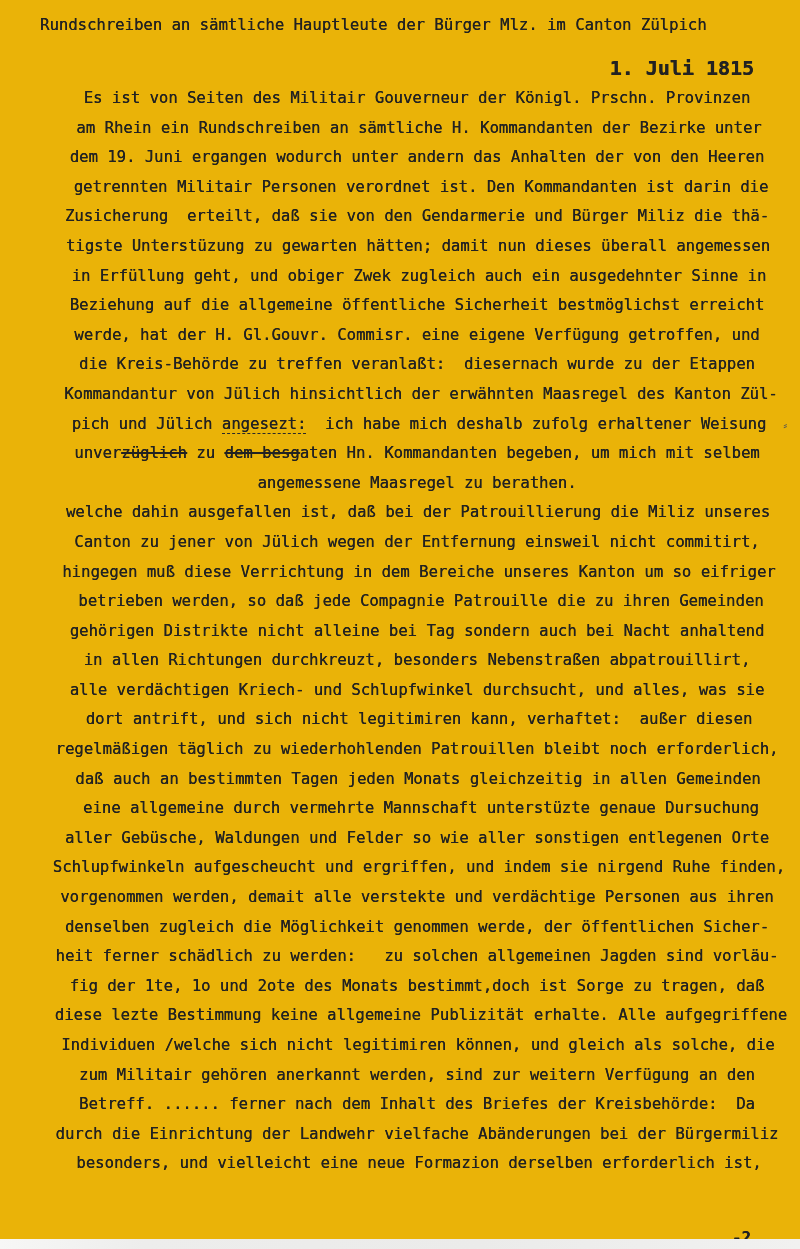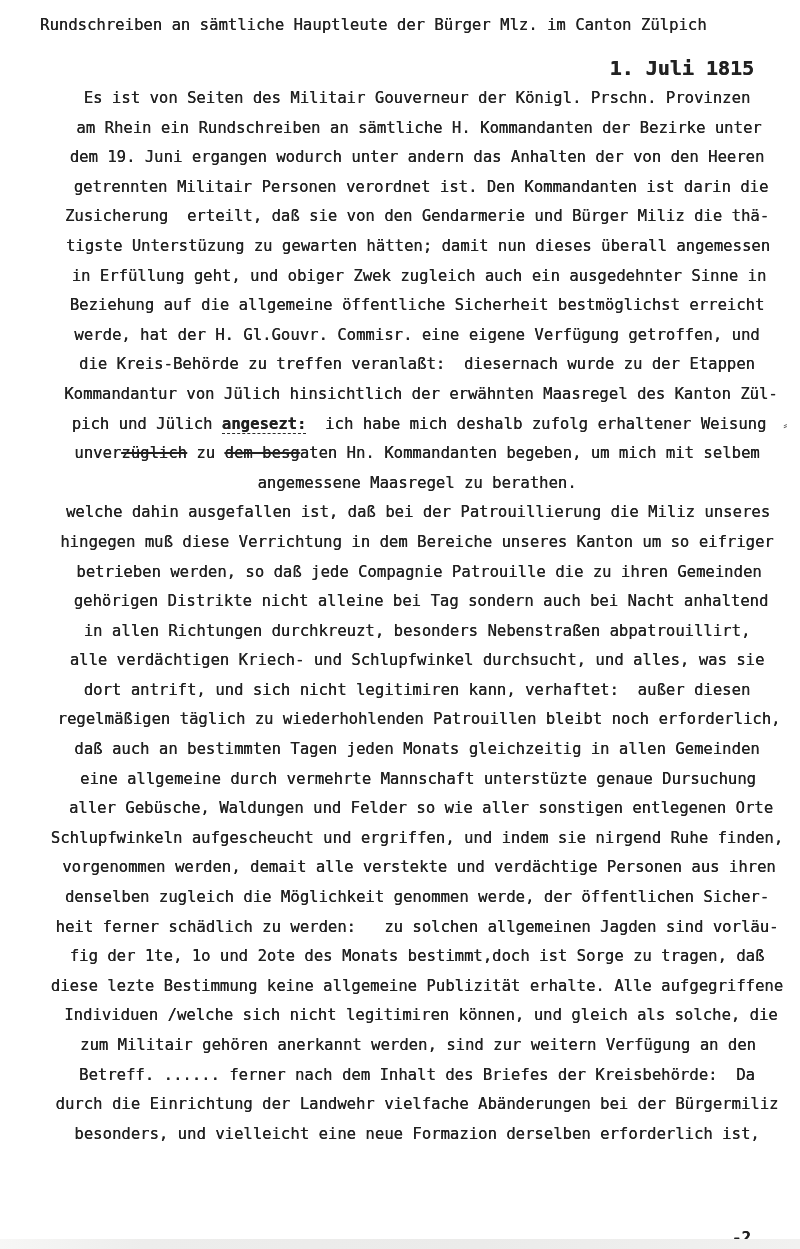--- a/index.html
+++ b/index.html
@@ -1,19 +1,19 @@
 <!DOCTYPE html>
 <html lang="de"><head>
 <meta charset="utf-8">
 <style>
   html,body{margin:0;padding:0;background:#e0e0e0;}
   .page{
     position:relative;
     width:800px;height:1249px;
-    background:#ffffff;
+    background:#eab308;
     overflow:hidden;
     font-family:"DejaVu Sans Mono","Liberation Mono",monospace;
     color:#222;
   }
   .scan-text{
     text-shadow:0.25px 0 0 currentColor;
   }
   .doc-title{
     position:absolute;left:40px;top:16px;
     font-size:15.6px;white-space:pre;
@@ -28,21 +28,21 @@
   }
   .line{
     height:29.6px;line-height:29.6px;
     font-size:15.6px;white-space:pre;
   }
   
   .line:nth-child(5n+2){transform:translateX(2px);}
   .line:nth-child(7n+4){transform:translateX(4px);}
   .line:nth-child(9n+6){transform:translateX(1px);}
   .strike{text-decoration:line-through;text-decoration-thickness:1.5px;}
-  .underline{border-bottom:1.6px dashed #2a2a2a;padding-bottom:0px;font-weight:bold;}
+  .underline{border-bottom:1.6px dashed #2a2a2a;padding-bottom:0px;}
   .page-number{
     position:absolute;left:732px;top:1229px;
     font-size:15.6px;font-weight:bold;white-space:pre;
   }
   .stray-mark{
     position:absolute;left:782px;top:419px;
     font-size:11px;color:#555;letter-spacing:-1px;
   }
   .bottom-strip{
     position:absolute;left:0;right:0;bottom:0;height:10px;
@@ -67,20 +67,21 @@
       <div class="line"><span>tigste Unterstüzung zu gewarten hätten; damit nun dieses überall angemessen</span></div>
       <div class="line"><span>in Erfüllung geht, und obiger Zwek zugleich auch ein ausgedehnter Sinne in</span></div>
       <div class="line"><span>Beziehung auf die allgemeine öffentliche Sicherheit bestmöglichst erreicht</span></div>
       <div class="line"><span>werde, hat der H. Gl.Gouvr. Commisr. eine eigene Verfügung getroffen, und</span></div>
       <div class="line"><span>die Kreis-Behörde zu treffen veranlaßt:  diesernach wurde zu der Etappen</span></div>
       <div class="line"><span>Kommandantur von Jülich hinsichtlich der erwähnten Maasregel des Kanton Zül-</span></div>
       <div class="line"><span>pich und Jülich </span><span class="underline">angesezt:</span><span>  ich habe mich deshalb zufolg erhaltener Weisung</span></div>
       <div class="line"><span>unver</span><span class="strike">züglich</span><span> zu </span><span class="strike">dem besg</span><span>aten Hn. Kommandanten begeben, um mich mit selbem</span></div>
       <div class="line"><span>angemessene Maasregel zu berathen.</span></div>
       <div class="line"><span>welche dahin ausgefallen ist, daß bei der Patrouillierung die Miliz unseres</span></div>
+      <div class="line"><span>Canton zu jener von Jülich wegen der Entfernung einsweil nicht commitirt,</span></div>
       <div class="line"><span>hingegen muß diese Verrichtung in dem Bereiche unseres Kanton um so eifriger</span></div>
       <div class="line"><span>betrieben werden, so daß jede Compagnie Patrouille die zu ihren Gemeinden</span></div>
       <div class="line"><span>gehörigen Distrikte nicht alleine bei Tag sondern auch bei Nacht anhaltend</span></div>
       <div class="line"><span>in allen Richtungen durchkreuzt, besonders Nebenstraßen abpatrouillirt,</span></div>
       <div class="line"><span>alle verdächtigen Kriech- und Schlupfwinkel durchsucht, und alles, was sie</span></div>
       <div class="line"><span>dort antrift, und sich nicht legitimiren kann, verhaftet:  außer diesen</span></div>
       <div class="line"><span>regelmäßigen täglich zu wiederhohlenden Patrouillen bleibt noch erforderlich,</span></div>
       <div class="line"><span>daß auch an bestimmten Tagen jeden Monats gleichzeitig in allen Gemeinden</span></div>
       <div class="line"><span>eine allgemeine durch vermehrte Mannschaft unterstüzte genaue Dursuchung</span></div>
       <div class="line"><span>aller Gebüsche, Waldungen und Felder so wie aller sonstigen entlegenen Orte</span></div>

